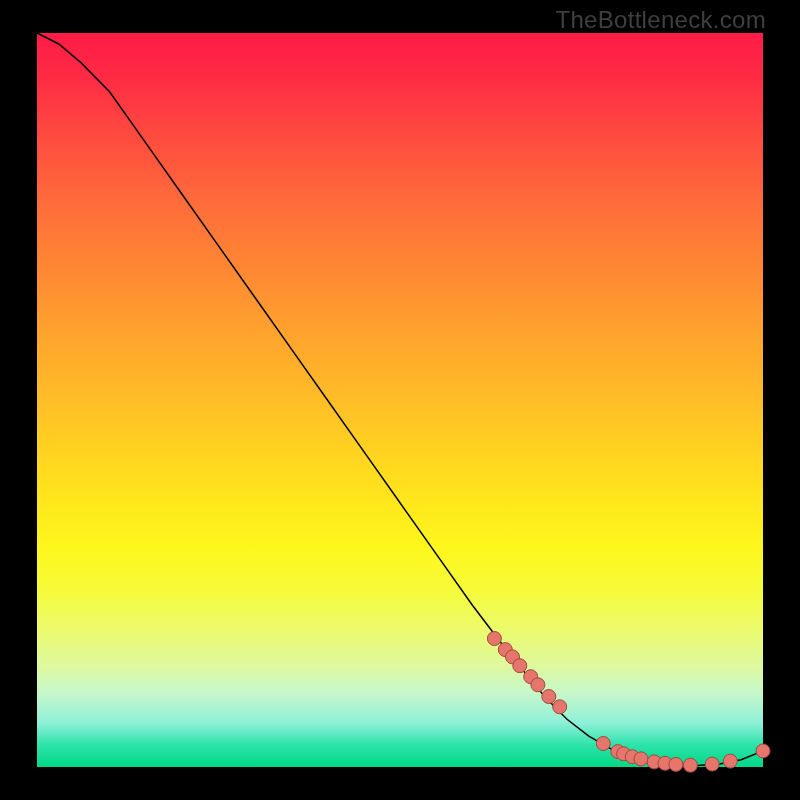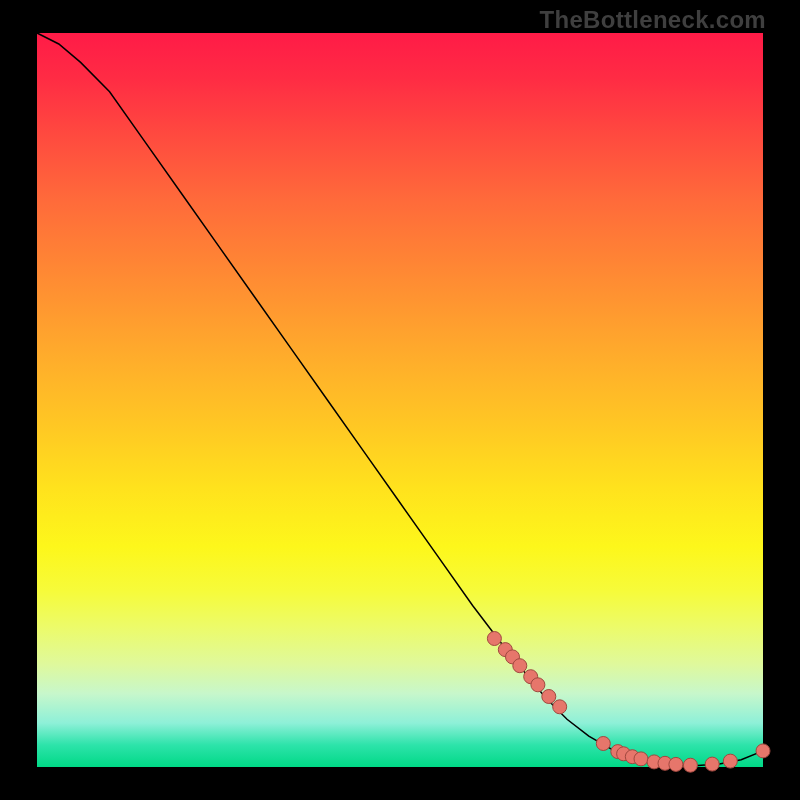--- a/index.html
+++ b/index.html
@@ -60,21 +60,21 @@
     fill: #e6766b;
     stroke: #a0483f;
     stroke-width: 1;
   }
   .attribution {
     position: absolute;
     top: 6px;
     right: 34px;
     color: #3f3f3f;
     font-size: 24px;
-    font-weight: 700;
+    font-weight: 400;
     letter-spacing: 0.3px;
   }
 </style>
 </head>
 <body>
 
 <div class="frame">
   <div class="attribution">TheBottleneck.com</div>
 
   <div class="plot">

